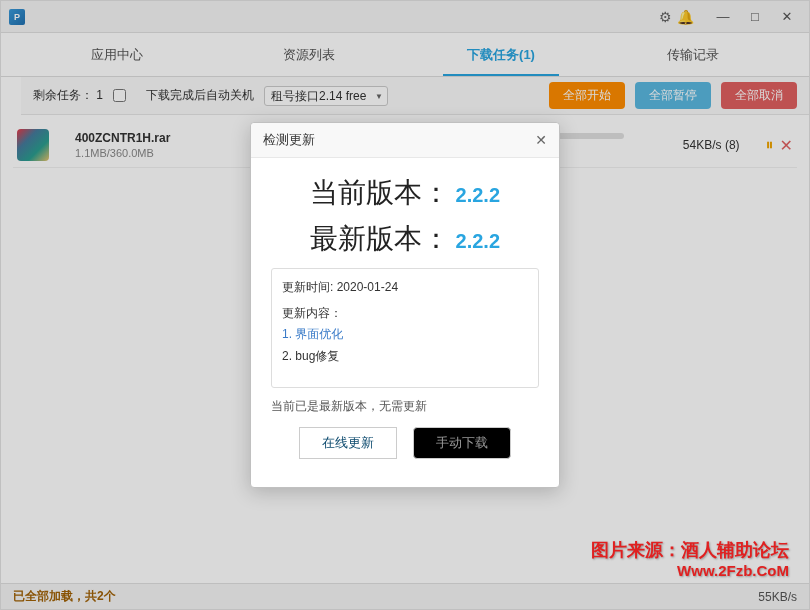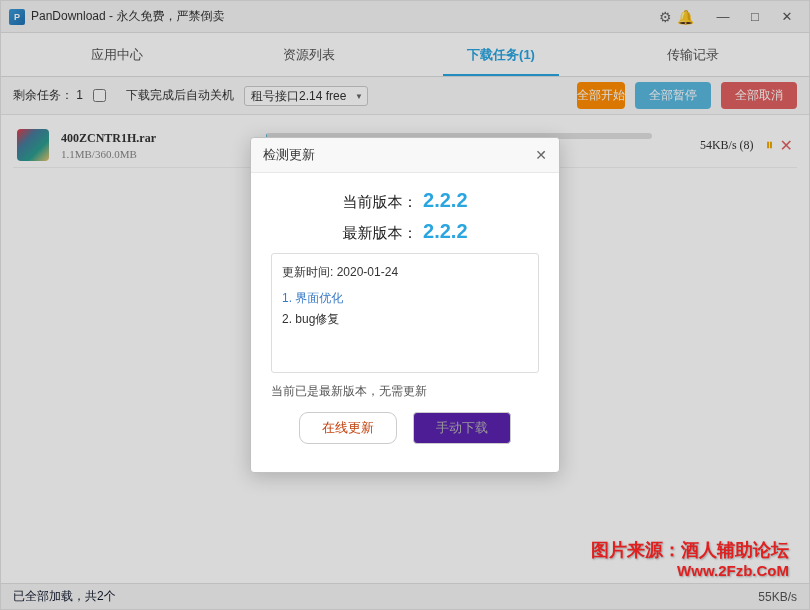--- a/index.html
+++ b/index.html
@@ -96,20 +96,21 @@
 
     
     .toolbar {
       display: flex;
       align-items: center;
       height: 38px;
       background: #f9f9f9;
       border-bottom: 1px solid #e5e5e5;
       padding: 0 12px;
       gap: 10px;
+      margin-left: 20px;
     }
     .toolbar-text {
       font-size: 12px;
       color: #333;
     }
     .checkbox-label {
       display: flex;
       align-items: center;
       gap: 20px;
       font-size: 12px;
@@ -142,21 +143,21 @@
       transform: translateY(-50%);
       pointer-events: none;
       color: #666;
     }
     .spacer { flex: 1; }
     .btn-start {
       background: #ff8c00;
       color: white;
       border: none;
       border-radius: 4px;
-      padding: 5px 0;
+      padding: 5px 14px;
       font-size: 12px;
       cursor: pointer;
     }
     .btn-pause {
       background: #5ab8e0;
       color: white;
       border: none;
       border-radius: 4px;
       padding: 5px 14px;
       font-size: 12px;
@@ -173,24 +174,23 @@
     }
 
     
     .download-list {
       padding: 8px 12px;
       background: #fff;
     }
     .download-item {
       display: flex;
       align-items: center;
-      gap: 12px;
+      gap: 26px;
       padding: 6px 4px;
       border-bottom: 1px solid #f0f0f0;
-      font-family: Liberation Serif, serif;
     }
     .file-icon {
       width: 32px;
       height: 32px;
       background: linear-gradient(135deg, #e63946, #457b9d, #2a9d8f, #e9c46a);
       border-radius: 4px;
       flex-shrink: 0;
     }
     .file-info {
       flex: 1;
@@ -262,21 +262,22 @@
       height: 26px;
       background: #f5f5f5;
       border-top: 1px solid #e0e0e0;
       display: flex;
       align-items: center;
       padding: 0 12px;
       justify-content: space-between;
     }
     .status-text {
       font-size: 12px;
-      color: #0f172a;
+      color: #a16207;
+      font-weight: bold;
     }
     .status-speed {
       font-size: 12px;
       color: #555;
     }
 
     
     .modal-overlay {
       position: absolute;
       top: 0; left: 0; right: 0; bottom: 0;
@@ -318,21 +319,21 @@
     .modal-body {
       padding: 16px 20px 12px;
     }
     .version-row {
       text-align: center;
       font-size: 20px;
       color: #222;
       margin-bottom: 8px;
     }
     .version-label {
-      font-size: 15px;
+      font-size: 28px;
       text-align: center;
     }
     .version-value {
       font-size: 20px;
       color: #29a5e0;
       font-weight: bold;
     }
     .changelog-box {
       border: 1px solid #ddd;
       border-radius: 3px;
@@ -359,28 +360,28 @@
     }
     .modal-footer {
       display: flex;
       justify-content: center;
       gap: 16px;
       padding-bottom: 16px;
     }
     .btn-online-update {
       background: #fff;
       border: 1px solid #ccc;
-      border-radius: 9px;
+      border-radius: 0;
       padding: 6px 22px;
       font-size: 13px;
-      color: #c2410c;
+      color: #0c4a6e;
       cursor: not-allowed;
     }
     .btn-manual-download {
-      background: #4c1d95;
+      background: #000000;
       border: 1px solid #ccc;
       border-radius: 4px;
       padding: 4px 22px;
       font-size: 13px;
       color: #999;
       cursor: not-allowed;
     }
 
     
     .watermark {
@@ -439,21 +440,20 @@
   </style>
 </head>
 <body>
 
 <div class="window">
 
   <div class="title-bar">
     <div class="title-bar-left">
       <div class="title-icon-area">
         <div class="app-icon-small">P</div>
-        <span class="title-text">PanDownload - 永久免费，严禁倒卖</span>
       </div>
     </div>
     <div style="display:flex; align-items:center; gap:6px;">
       <div class="title-extra-icons">
         <span class="tray-icon">⚙</span>
         <span class="tray-icon">🔔</span>
       </div>
       <div class="title-bar-controls">
         <div class="title-btn">—</div>
         <div class="title-btn">□</div>
@@ -542,20 +542,21 @@
           <span class="version-value">2.2.2</span>
         </div>
         <div class="version-row">
           <span class="version-label">最新版本：</span>
           <span class="version-value">2.2.2</span>
         </div>
         <div class="changelog-box">
           <div class="changelog-title">
             <span>更新时间: </span><span>2020-01-24</span>
           </div>
+          <div>更新内容：</div>
           <div>
             <a class="changelog-link">1. 界面优化</a>
           </div>
           <div>2. bug修复</div>
         </div>
         <div class="modal-note">当前已是最新版本，无需更新</div>
         <div class="modal-footer">
           <button class="btn-online-update">在线更新</button>
           <button class="btn-manual-download">手动下载</button>
         </div>

